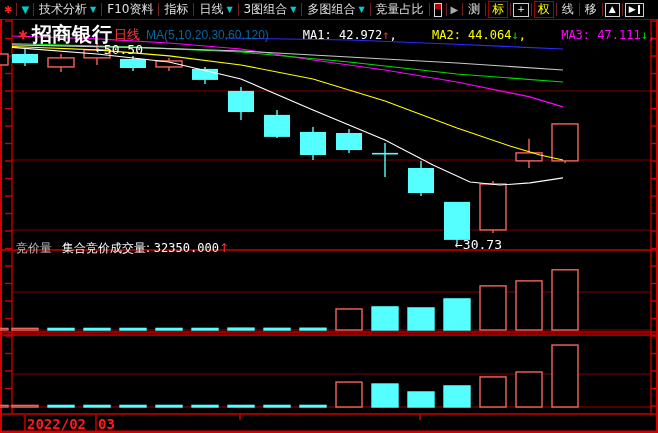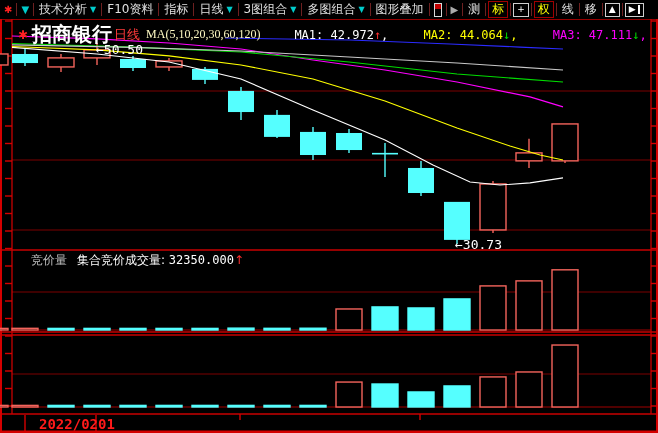--- a/index.html
+++ b/index.html
@@ -16,22 +16,22 @@
   .tb-box{color:#ffffff;border:1px solid #cfcfcf;padding:0 3px;margin:0 2px;font-size:9px;
           height:12px;display:inline-flex;align-items:center;}
   .tb-glyph{font-size:10px;padding:0 4px;}
   .magnet{width:6px;height:12px;border:1px solid #d8d8d8;background:linear-gradient(#c00000 45%,#000 45%);margin:0 4px;}
   .bar-right{display:inline-block;width:2px;height:9px;background:#fff;margin-left:2px;}
   
   .ovl{position:absolute;white-space:nowrap;}
   #hdr{left:18px;top:21px;font-size:12px;display:flex;align-items:center;}
   #hdr .stock{color:#ffffff;font-size:20px;font-weight:bold;margin-right:2px;}
   #hdr .period{color:#ff3a3a;font-size:13px;margin-right:6px;}
-  #hdr .malbl{color:#fef9c3;margin-right:6px;
-      font-family:Liberation Serif, serif;}
+  #hdr .malbl{color:#0369a1;margin-right:6px;
+      font-family:Liberation Sans, sans-serif;}
   .maval{font-family:"DejaVu Sans Mono","DejaVu Sans",monospace;font-size:12px;padding-left:28px;}
   .pane-hd{font-size:12px;color:#c0c0c0;}
   .pane-hd .metric{color:#ffffff;margin-left:10px;}
   .pane-hd .val{color:#ffffff;font-family:"DejaVu Sans Mono",monospace;}
   .arrow-up{color:#ff3030;} .arrow-dn{color:#00dd00;}
   .anno{color:#ffffff;font-size:13px;font-family:"DejaVu Sans Mono",monospace;}
   .date-lbl{color:#ff1a1a;font-size:14px;font-weight:bold;
             font-family:"DejaVu Sans Mono",monospace;}
   svg{position:absolute;left:0;top:0;}
 </style>
@@ -193,21 +193,21 @@
       <span class="tb-item">F10资料</span>
       <span class="tb-sep"></span>
       <span class="tb-item">指标</span>
       <span class="tb-sep"></span>
       <span class="tb-item">日线<span class="tb-arrow">▼</span></span>
       <span class="tb-sep"></span>
       <span class="tb-item">3图组合<span class="tb-arrow">▼</span></span>
       <span class="tb-sep"></span>
       <span class="tb-item">多图组合<span class="tb-arrow">▼</span></span>
       <span class="tb-sep"></span>
-      <span class="tb-item">图形叠加</span>
+      <span class="tb-item">竞量占比</span>
       <span class="tb-sep"></span>
       <span class="magnet"></span>
       <span class="tb-sep"></span>
       <span class="tb-item tb-glyph" style="color: rgb(170, 170, 170);">▶</span>
       <span class="tb-sep"></span>
       <span class="tb-item">测</span>
       <span class="tb-sep"></span>
       <span class="tb-item tb-hl">标</span>
       <span class="tb-sep"></span>
       <span class="tb-item tb-box">+</span>
@@ -224,24 +224,24 @@
     </div>
 
   <div class="ovl" id="hdr">
     <span style="color:#ff2020;margin-right:4px;">✱</span>
     <span class="stock">招商银行</span>
     <span class="period">日线</span>
     <span class="malbl">MA(5,10,20,30,60,120)</span>
     <span id="ma-list"><span class="maval" style="color: rgb(255, 255, 255);">MA1: 42.972<span class="arrow-up">↑</span>, </span><span class="maval" style="color: rgb(255, 255, 0);">MA2: 44.064<span class="arrow-dn">↓</span>, </span><span class="maval" style="color: rgb(255, 0, 255);">MA3: 47.111<span class="arrow-dn">↓</span>, </span><span class="maval" style="color: rgb(0, 238, 0);">MA4: 48.579, </span></span>
   </div>
 
-  <div class="ovl pane-hd" style="left:16px;top:252px;margin-left:15px;">
+  <div class="ovl pane-hd" style="left:16px;top:240px;">
     <span>竞价量</span><span class="metric"><span>集合竞价成交量</span>:
     <span class="val">32350.000</span><span class="arrow-up">↑</span></span>
   </div>
 
 
   <div class="ovl anno" id="anno-high" style="left: 96px; top: 41.97px;">←50.50</div>
   <div class="ovl anno" id="anno-low" style="left: 455px; top: 236.963px;">←30.73</div>
 
-  <div class="ovl date-lbl" id="date0" style="left: 39px; top: 416px;">2022/02</div>
-  <div class="ovl date-lbl" id="date1" style="left: 98px; top: 416px;">01</div>
+  <div class="ovl date-lbl" id="date0" style="left: 27px; top: 416px;">2022/02</div>
+  <div class="ovl date-lbl" id="date1" style="left: 98px; top: 416px;">03</div>
 </div>
 
 </body></html>

